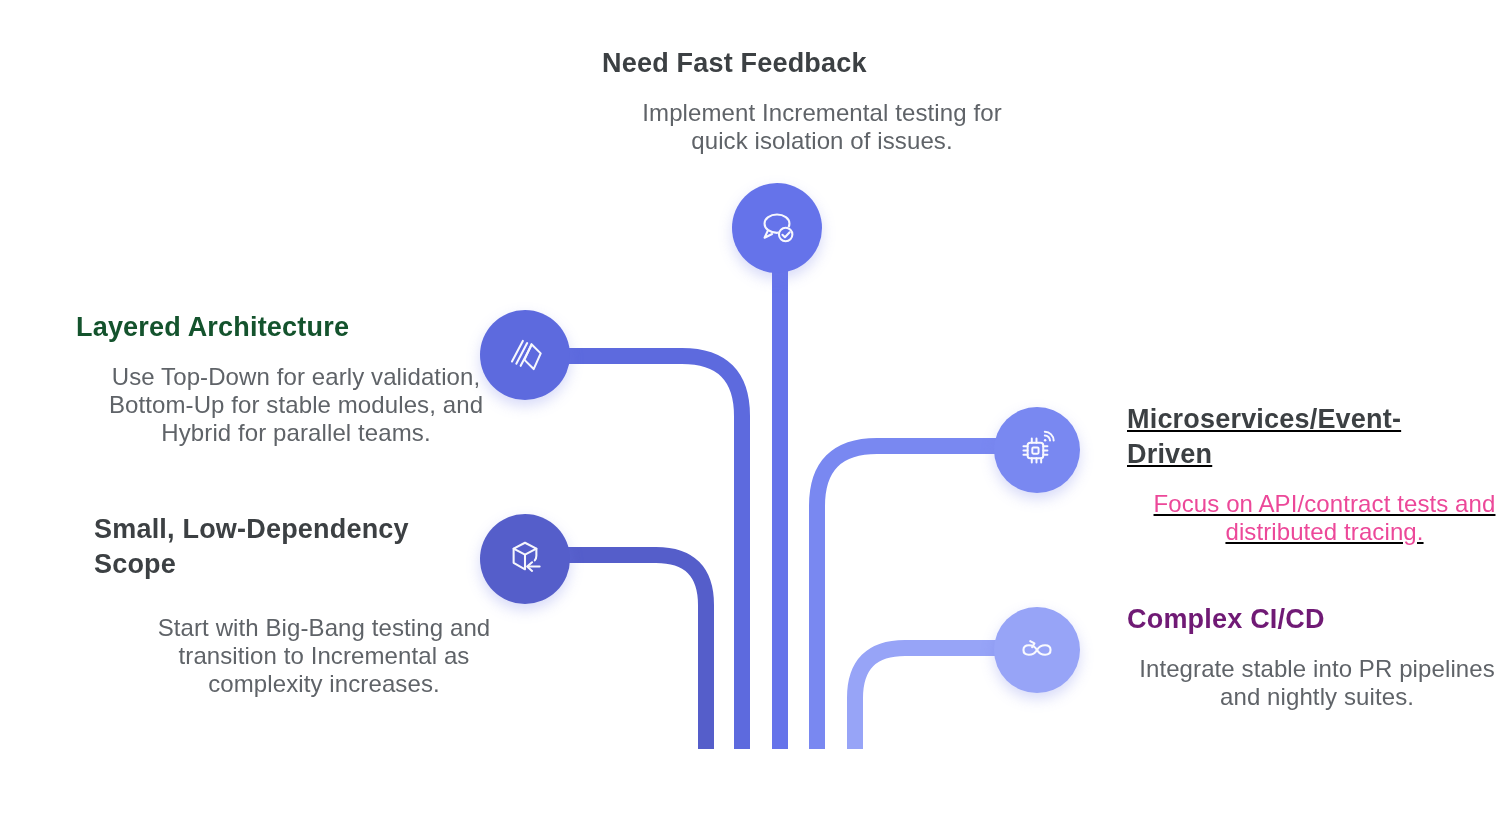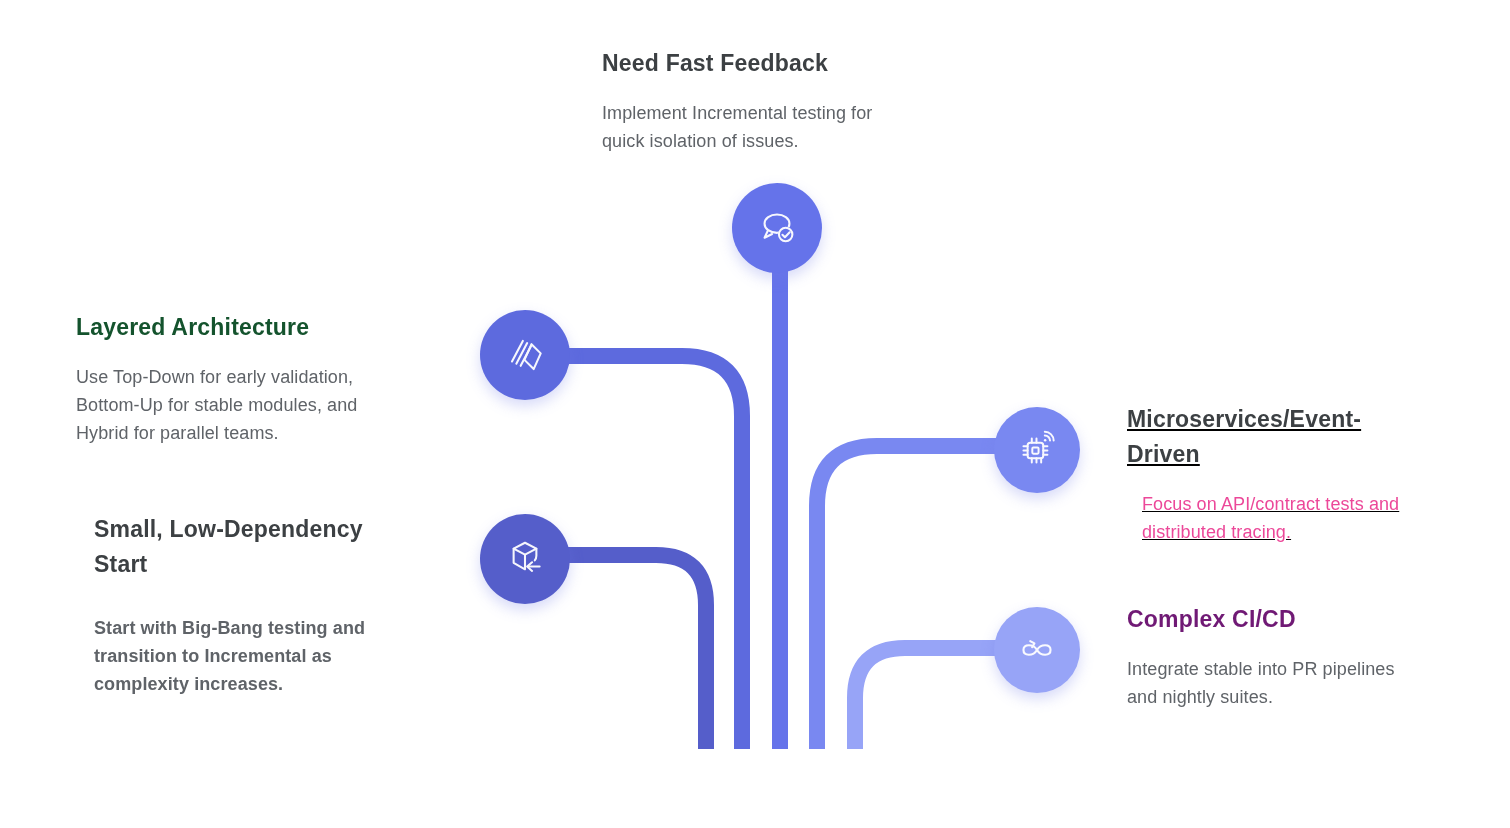--- a/index.html
+++ b/index.html
@@ -26,29 +26,29 @@
   .c-cicd    {left:994px;top:607px;width:86px;height:86px;}
 
   .text-block{position:absolute;z-index:3;width:440px;}
   .tb-feedback{left:602px;top:46px;}
   .tb-layered {left:76px; top:310px;}
   .tb-small   {left:94px; top:512px;width:460px;}
   .tb-micro   {left:1127px;top:402px;width:380px;text-decoration:underline;}
   .tb-cicd    {left:1127px;top:602px;width:380px;}
 
   .node-title{
-    font-size:23px;font-weight:bold;line-height:35px;
+    font-size:27px;font-weight:bold;line-height:35px;
     white-space:pre-line;letter-spacing:.2px;
   }
   .node-desc{
-    font-size:18px;line-height:28px;margin-top:18px;
-    white-space:pre-line;letter-spacing:.1px;
+    font-size:24px;line-height:28px;margin-top:18px;
+    white-space:pre-line;letter-spacing:.1px;text-align:center;
   }
   .tb-layered .node-desc{}
-  .tb-small   .node-desc{margin-top:32px;font-weight:bold;}
+  .tb-small   .node-desc{margin-top:32px;}
   .tb-feedback .node-desc{margin-top:18px;}
 </style>
 </head>
 <body>
 
 <div class="canvas">
 
   <svg class="connectors" width="1510" height="828" viewBox="0 0 1510 828">
     <path d="M525,555 H656 Q706,555 706,605 V749" style="stroke: rgb(85, 94, 202);"></path>
     <path d="M525,356 H682 Q742,356 742,416 V749" style="stroke: rgb(93, 106, 222);"></path>
@@ -127,21 +127,21 @@
 
   <div class="text-block tb-layered">
     <div class="node-title" style="color: #14532d;">Layered Architecture</div>
     <div class="node-desc" style="color: rgb(95, 99, 104);">Use Top-Down for early validation,
 Bottom-Up for stable modules, and
 Hybrid for parallel teams.</div>
   </div>
 
   <div class="text-block tb-small">
     <div class="node-title" style="color: rgb(60, 64, 67);">Small, Low-Dependency
-Start</div>
+Scope</div>
     <div class="node-desc" style="color: rgb(95, 99, 104);">Start with Big-Bang testing and
 transition to Incremental as
 complexity increases.</div>
   </div>
 
   <div class="text-block tb-micro">
     <div class="node-title" style="color: rgb(60, 64, 67);">Microservices/Event-
 Driven</div>
     <div class="node-desc" style="color: #ec4899; margin-left: 15px;">Focus on API/contract tests and
 distributed tracing.</div>

